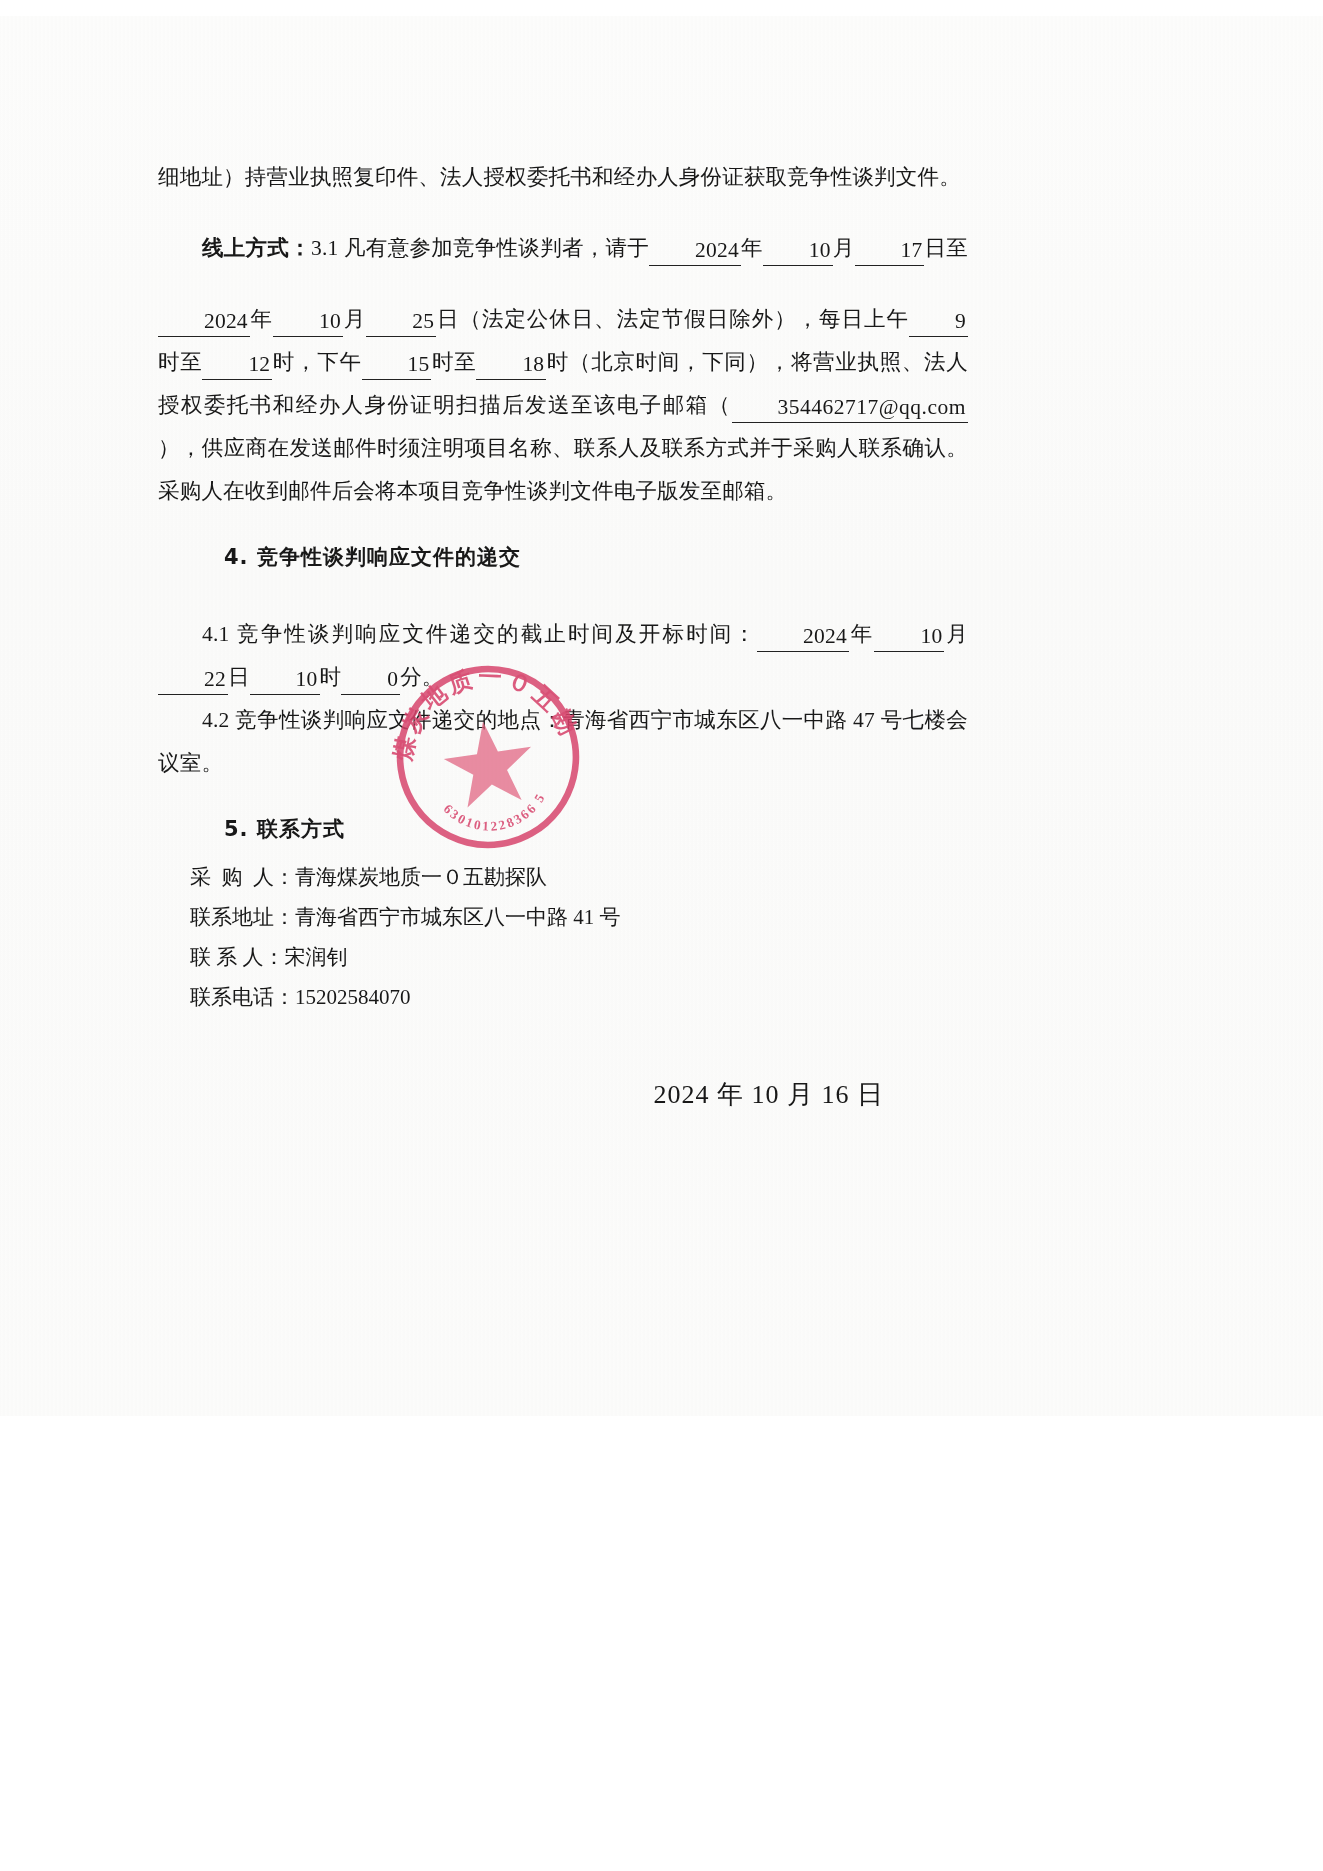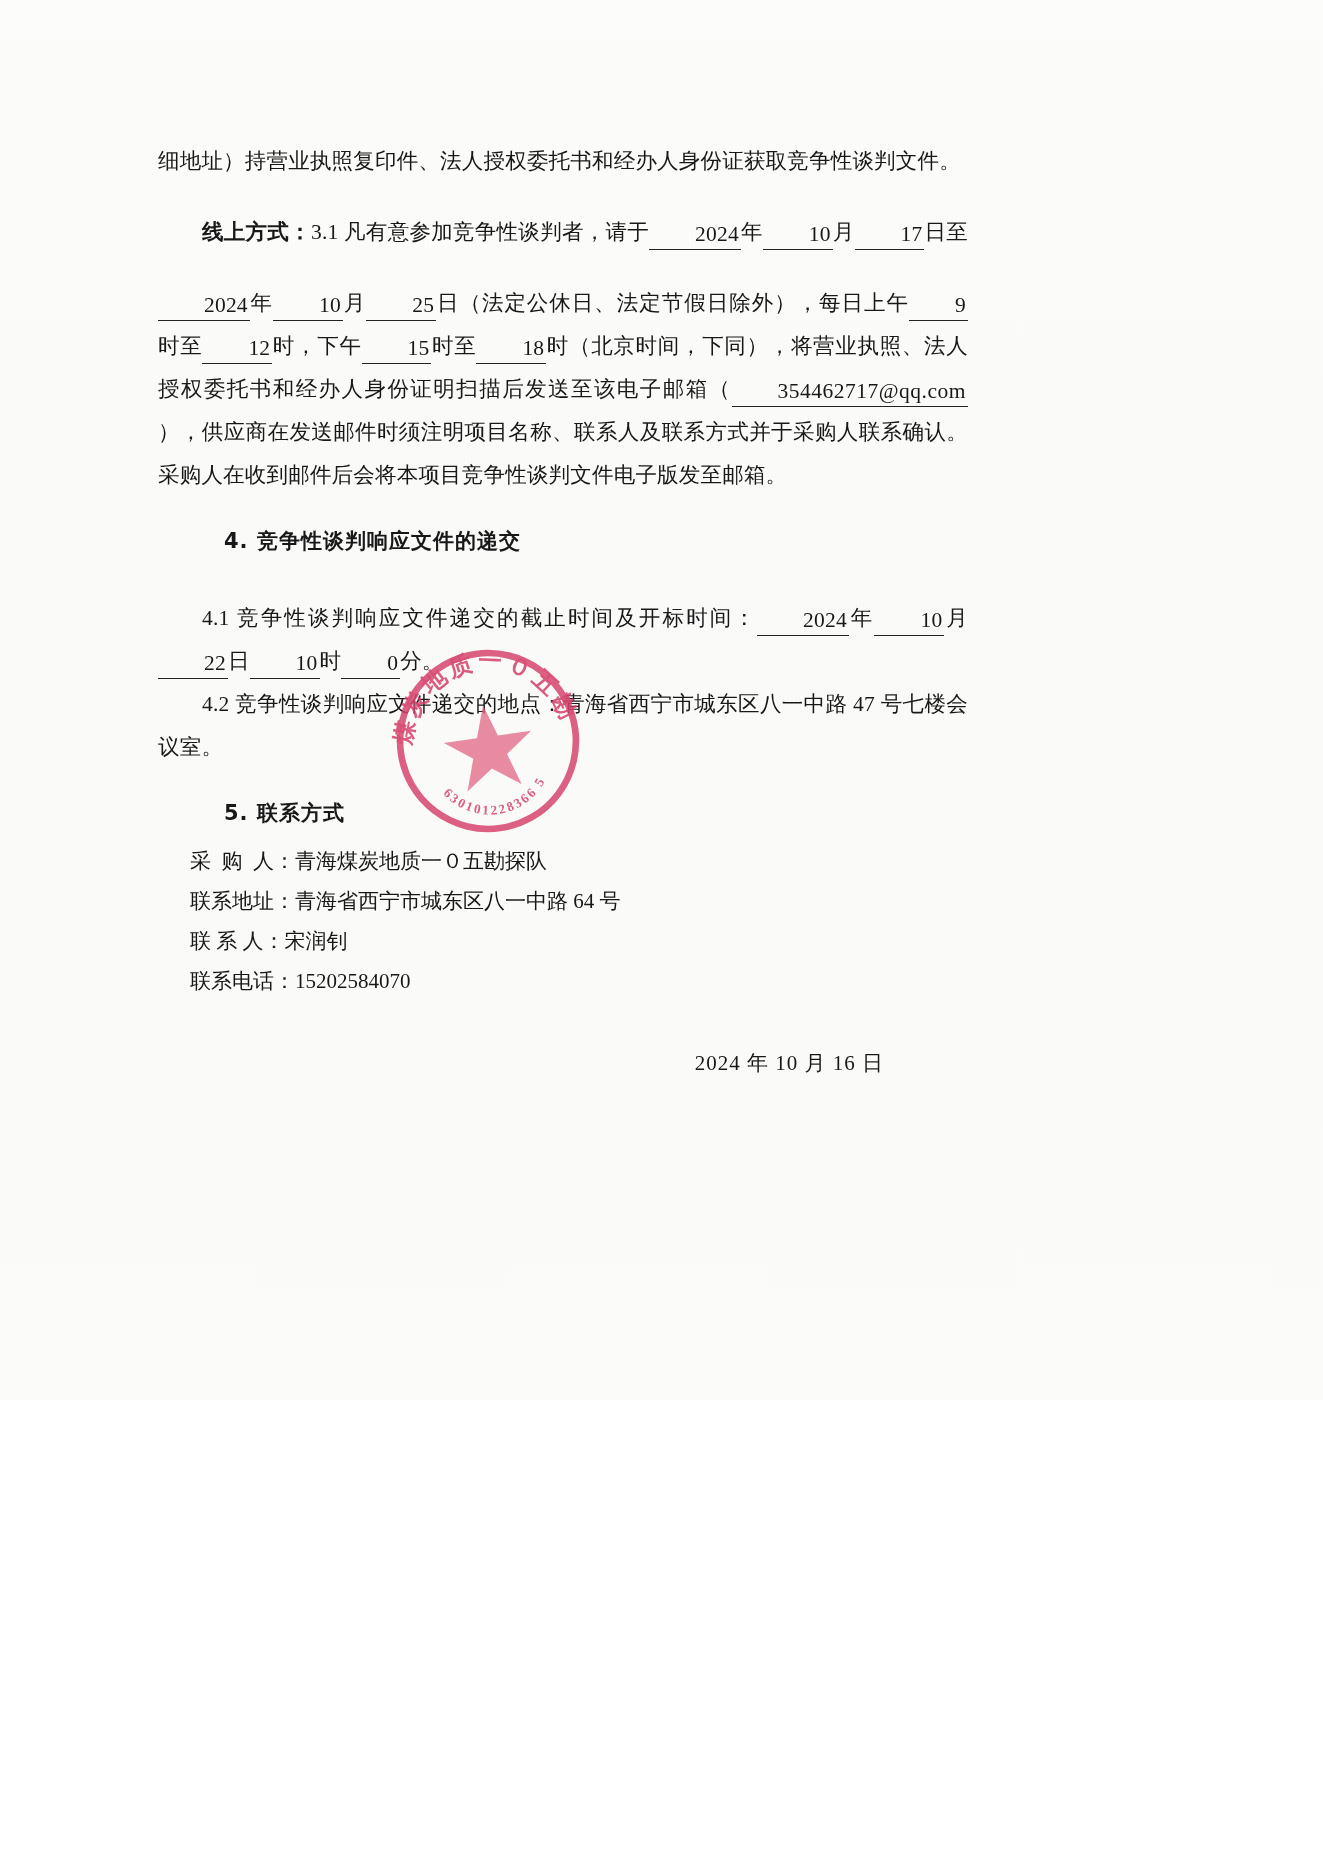--- a/index.html
+++ b/index.html
@@ -6,21 +6,21 @@
   body {
     width:1323px; height:1871px;
     background:#ffffff;
     font-family:"Liberation Serif", "DejaVu Serif", serif;
     color:#181818;
     position:relative;
     overflow:hidden;
   }
   .page {
     position:absolute;
-    left:0; top:0;
+    left:0; top:16px;
     width:1323px; height:1400px;
     background:linear-gradient(180deg,#fdfdfc 0%, #fbfbfa 40%, #fcfcfb 100%);
   }
   .paper-noise{
     position:absolute; inset:0;
     background-image:repeating-linear-gradient(90deg, rgba(0,0,0,0.012) 0px, rgba(0,0,0,0) 2px, rgba(0,0,0,0.01) 4px);
     pointer-events:none;
   }
   .content {
     position:absolute;
@@ -62,24 +62,24 @@
     margin-left:32px;
     position:relative;
     z-index:3;
   }
   .contact-line {
     font-size:21px;
     line-height:40px;
     white-space:pre;
   }
   .sign-date {
-    margin-top:48px;
+    margin-top:60px;
     text-align:right;
     padding-right:84px;
-    font-size:21px;
+    font-size:26px;
     letter-spacing:1px;
   }
   
   .seal {
     position:absolute;
     left:384px; top:637px;
     width:208px; height:208px;
     z-index:2;
     opacity:0.93;
     pointer-events:none;
@@ -103,21 +103,21 @@
 
     <p class="para indent"><span>4.1 竞争性谈判响应文件递交的截止时间及开标时间：</span><span class="blank b-year">2024</span><span>年</span><span class="blank b-month">10</span><span>月</span><span class="blank b-day">22</span><span>日</span><span class="blank b-num">10</span><span>时</span><span class="blank b-num">0</span><span>分。</span></p>
 
     <p class="para indent"><span>4.2 竞争性谈判响应文件递交的地点：青海省西宁市城东区八一中路 47 号七楼会议室。</span></p>
 
 
     <h2 class="heading sect5">5. 联系方式</h2>
 
     <div class="contact-block">
       <div class="contact-line"><span>采  购  人：</span><span>青海煤炭地质一０五勘探队</span></div>
-      <div class="contact-line"><span>联系地址：</span><span>青海省西宁市城东区八一中路 64 号</span></div>
+      <div class="contact-line"><span>联系地址：</span><span>青海省西宁市城东区八一中路 41 号</span></div>
       <div class="contact-line"><span>联 系 人：</span><span>宋润钊</span></div>
       <div class="contact-line"><span>联系电话：</span><span>15202584070</span></div>
     </div>
 
     <div class="sign-date">2024 年 10 月 16 日</div>
   </div>
 
   <div class="seal">
     <svg viewBox="0 0 220 220" xmlns="http://www.w3.org/2000/svg">
       <defs>

